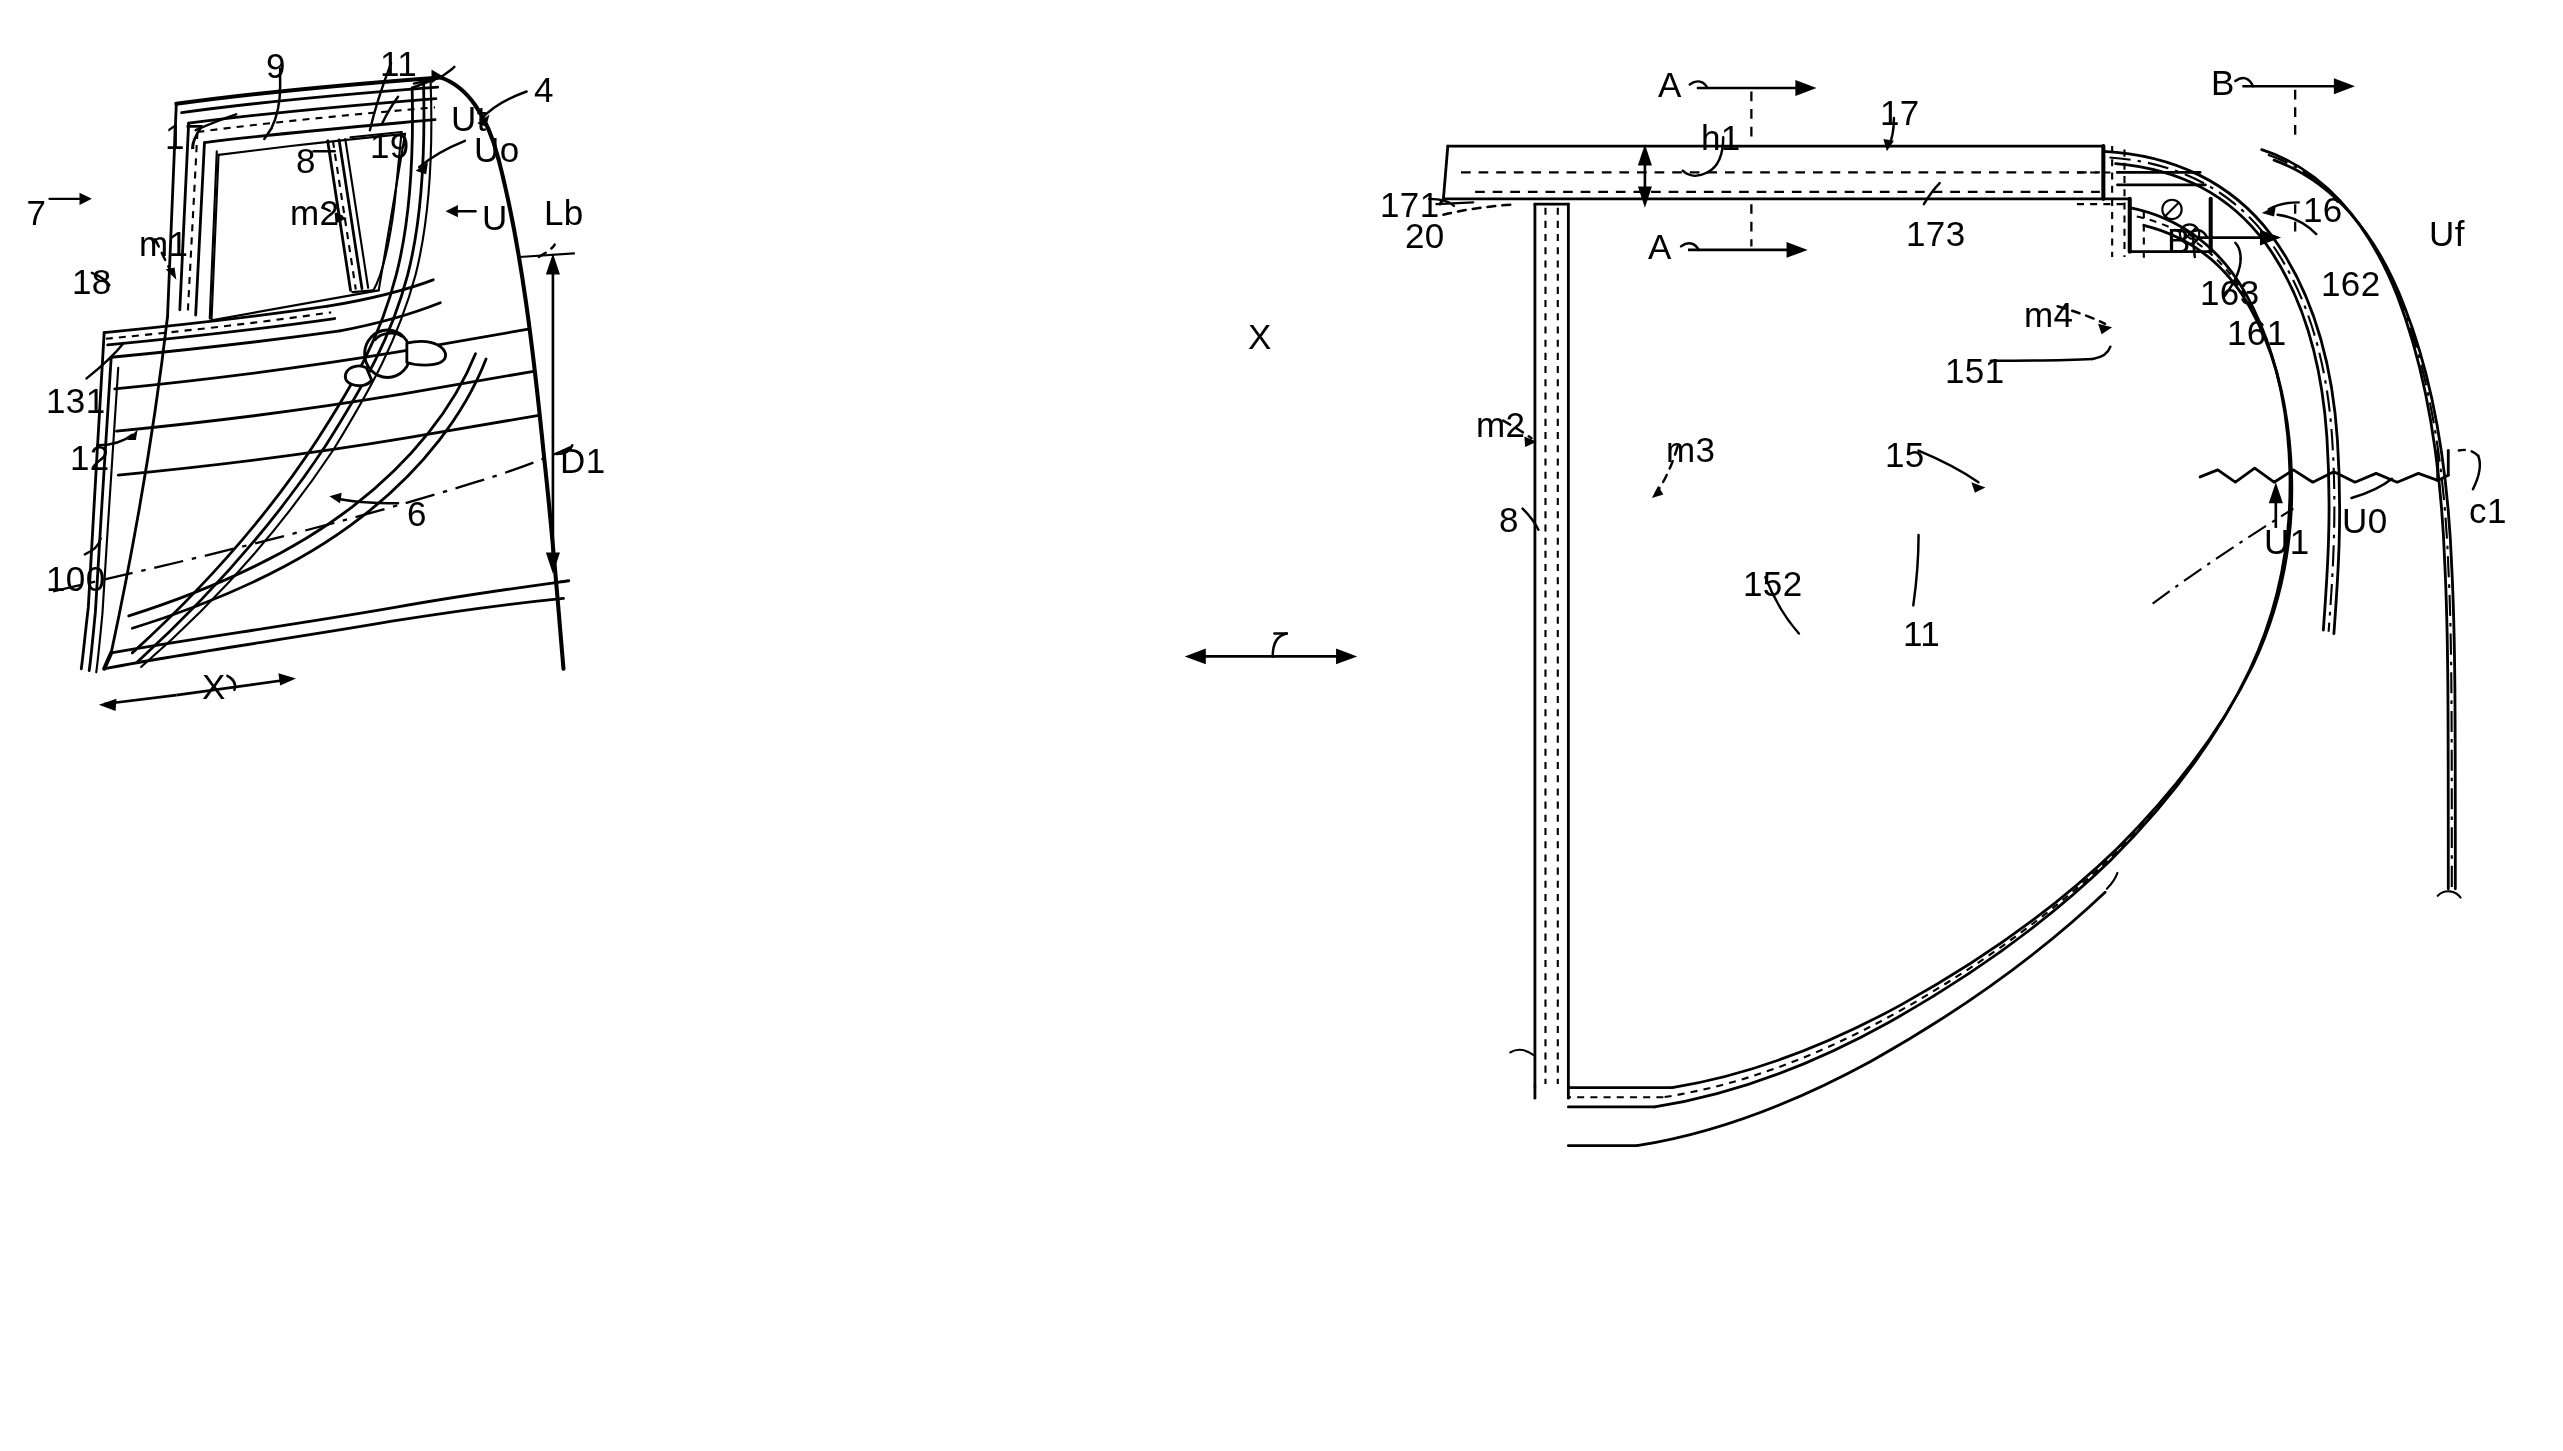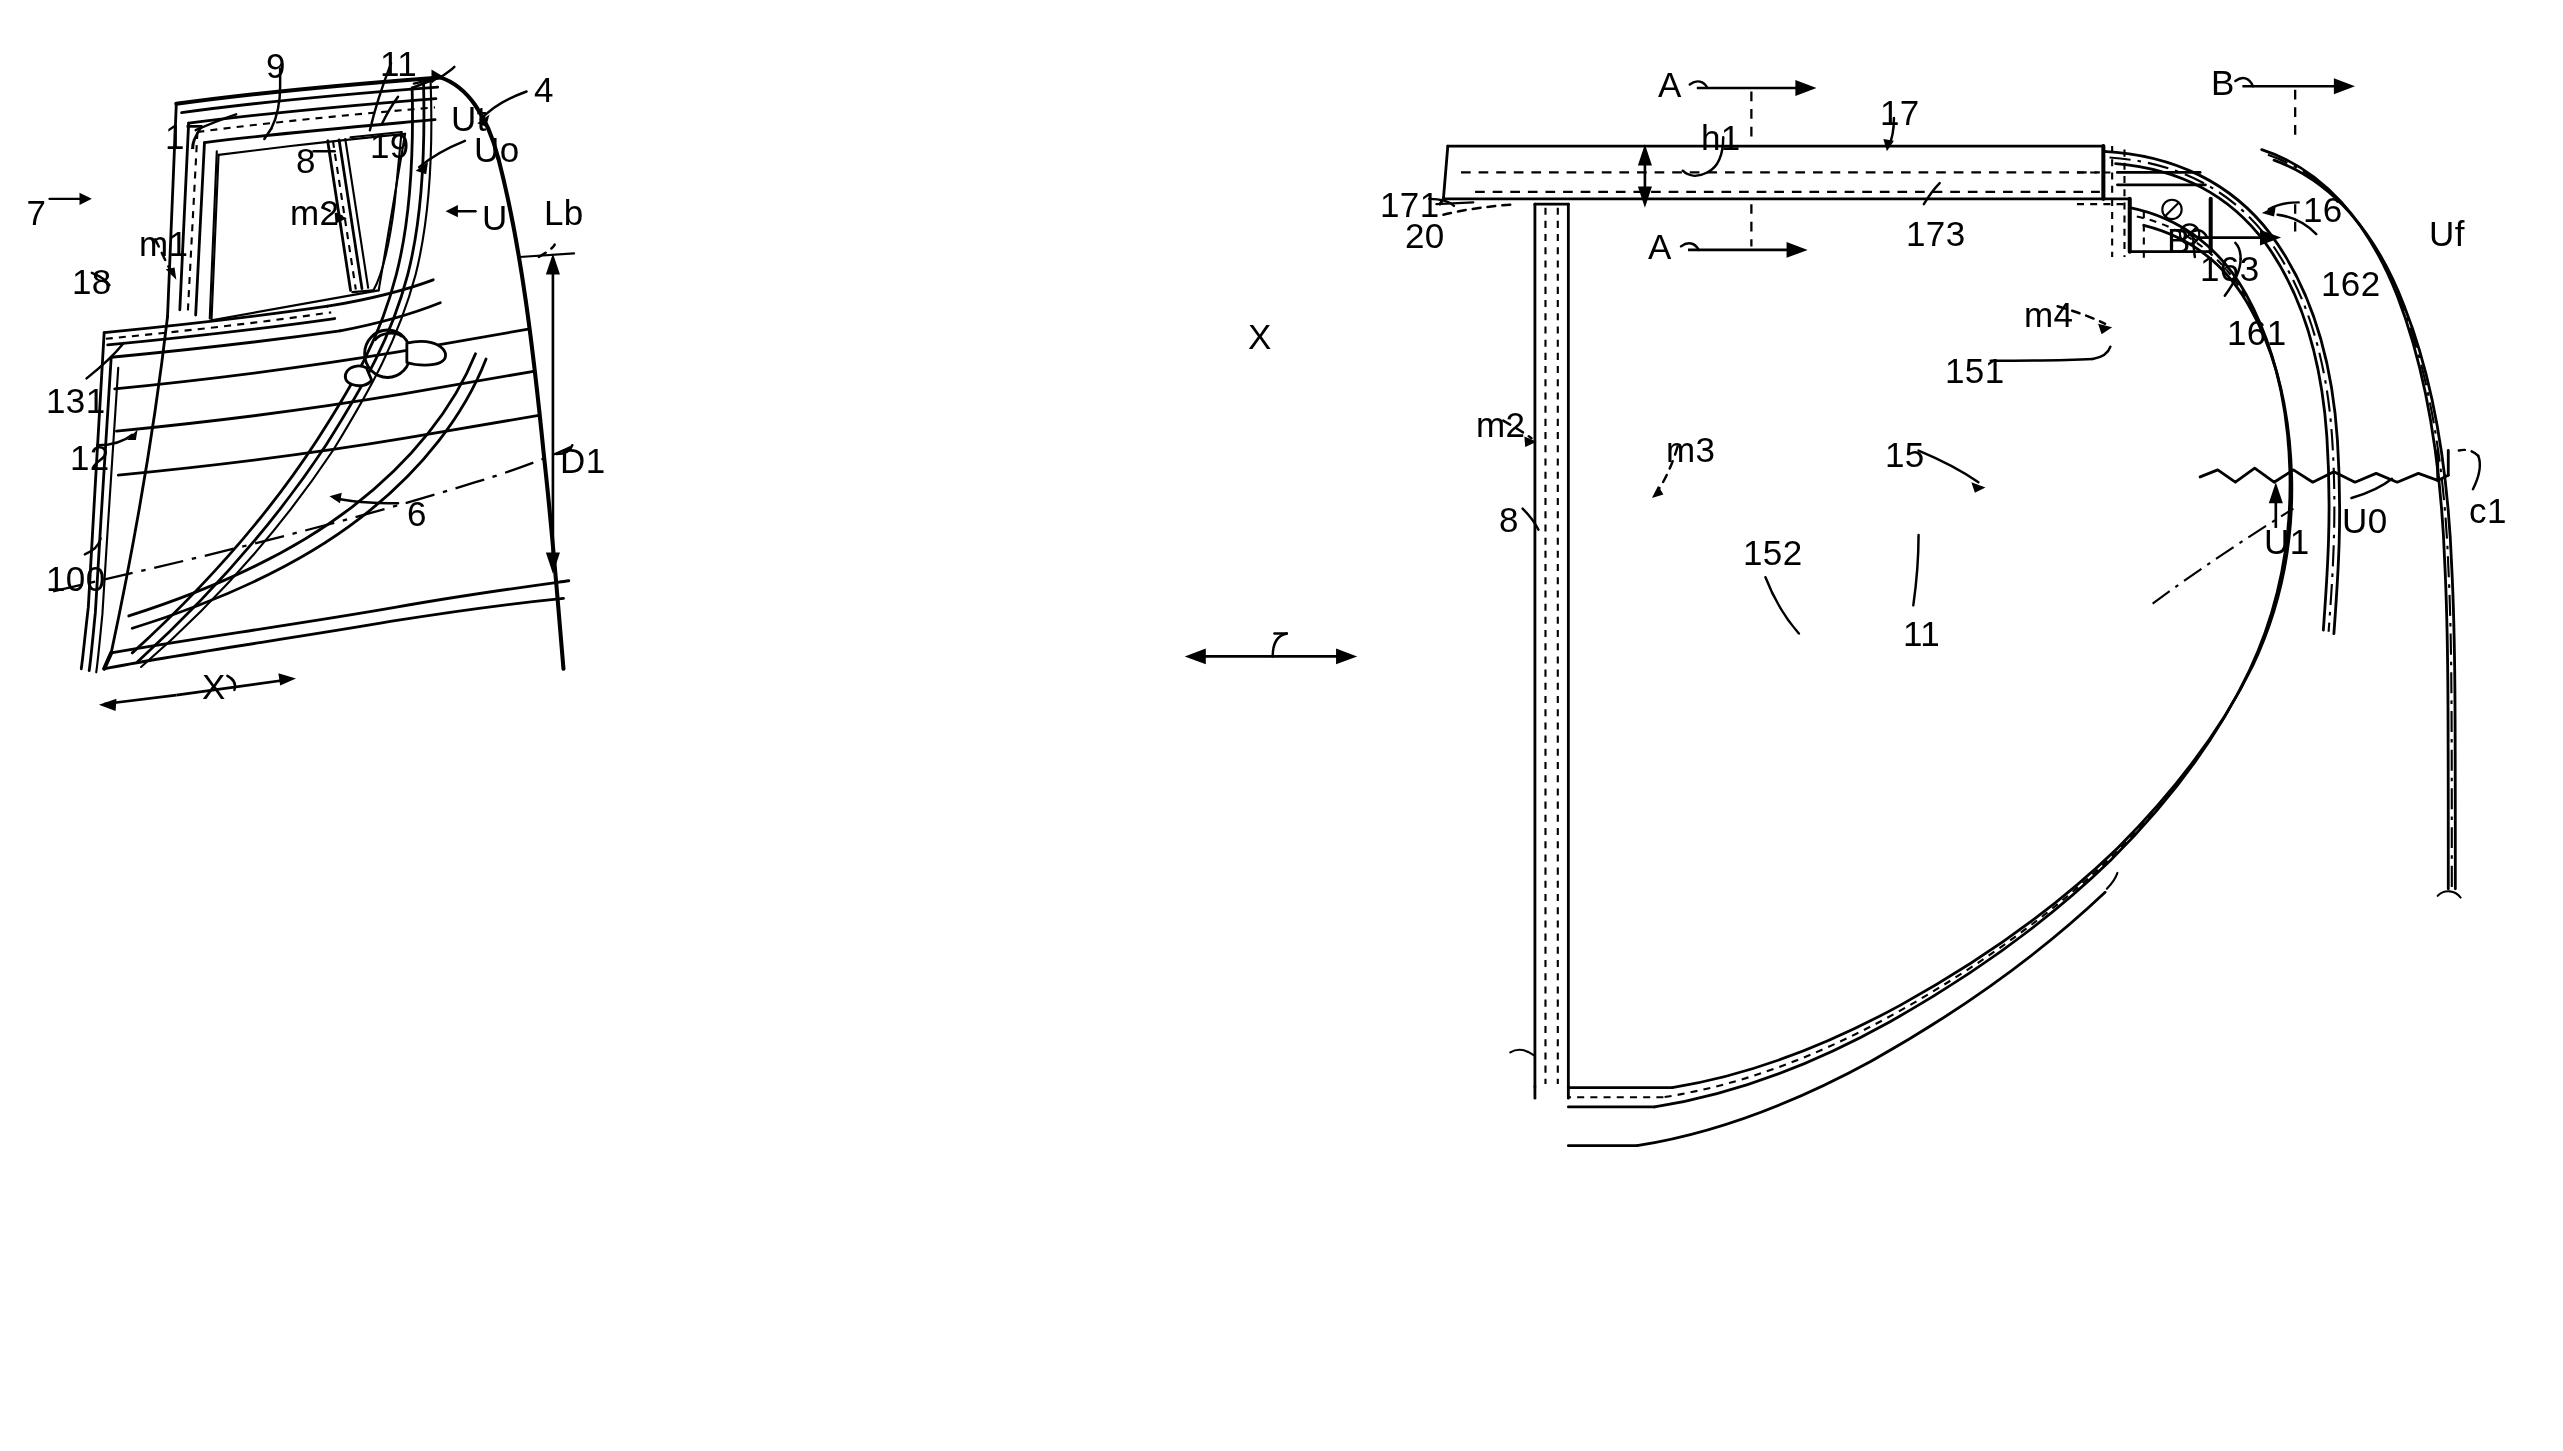--- a/index.html
+++ b/index.html
@@ -415,29 +415,29 @@
   <div class="lbl" style="left:1880px;top:95px;">17</div>
   <div class="lbl" style="left:1701px;top:120px;">h1</div>
   <div class="lbl" style="left:2429px;top:216px;">Uf</div>
   <div class="lbl" style="left:2303px;top:192px;">16</div>
   <div class="lbl" style="left:1380px;top:187px;">171</div>
   <div class="lbl" style="left:1906px;top:216px;">173</div>
   <div class="lbl" style="left:2321px;top:242px;margin-top:24px;">162</div>
   <div class="lbl" style="left:2167px;top:223px;">B</div>
   <div class="lbl" style="left:1648px;top:229px;">A</div>
   <div class="lbl" style="left:1405px;top:218px;">20</div>
-  <div class="lbl" style="left:2200px;top:251px;">163</div>
+  <div class="lbl" style="left:2200px;top:275px;">163</div>
   <div class="lbl" style="left:2227px;top:303px;margin-top:12px;">161</div>
   <div class="lbl" style="left:2024px;top:297px;">m4</div>
   <div class="lbl" style="left:1248px;top:319px;">X</div>
   <div class="lbl" style="left:1945px;top:353px;">151</div>
   <div class="lbl" style="left:1476px;top:407px;">m2</div>
   <div class="lbl" style="left:1885px;top:437px;">15</div>
   <div class="lbl" style="left:1666px;top:432px;">m3</div>
   <div class="lbl" style="left:1499px;top:502px;">8</div>
   <div class="lbl" style="left:2342px;top:503px;">U0</div>
   <div class="lbl" style="left:2469px;top:493px;">c1</div>
   <div class="lbl" style="left:2264px;top:524px;">U1</div>
-  <div class="lbl" style="left:1743px;top:535px;">152</div>
+  <div class="lbl" style="left:1743px;top:566px;">152</div>
   <div class="lbl" style="left:1903px;top:616px;">11</div>
 
 </div>
 
 
 </body></html>

